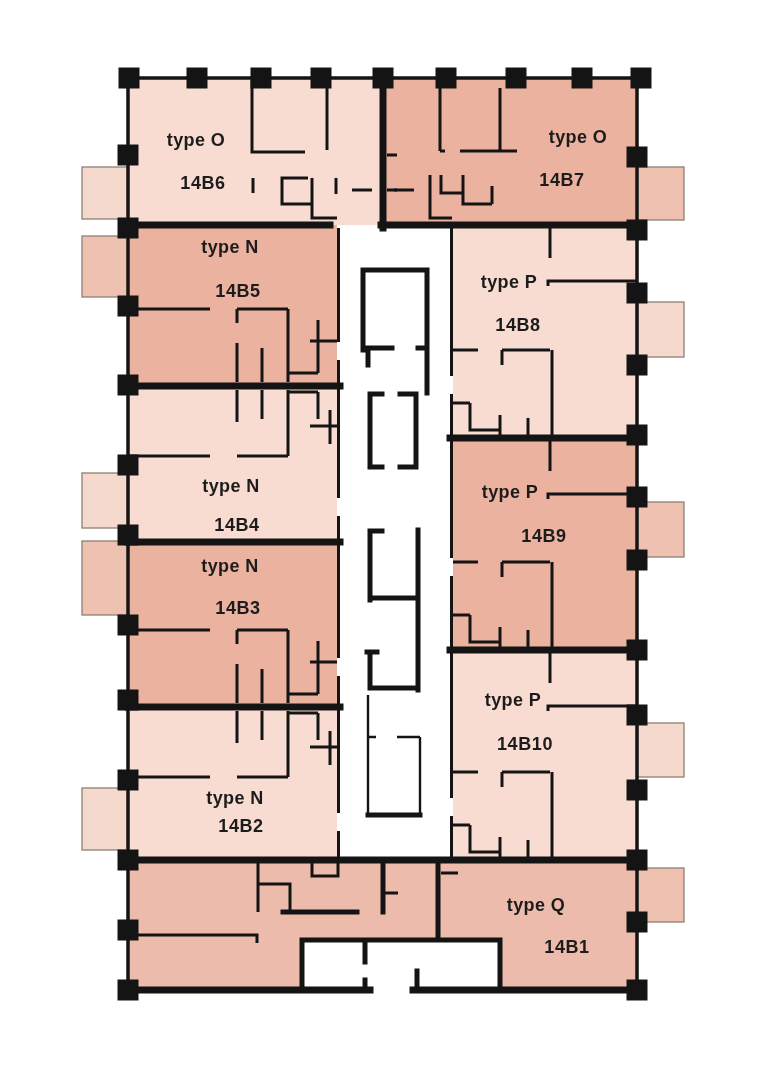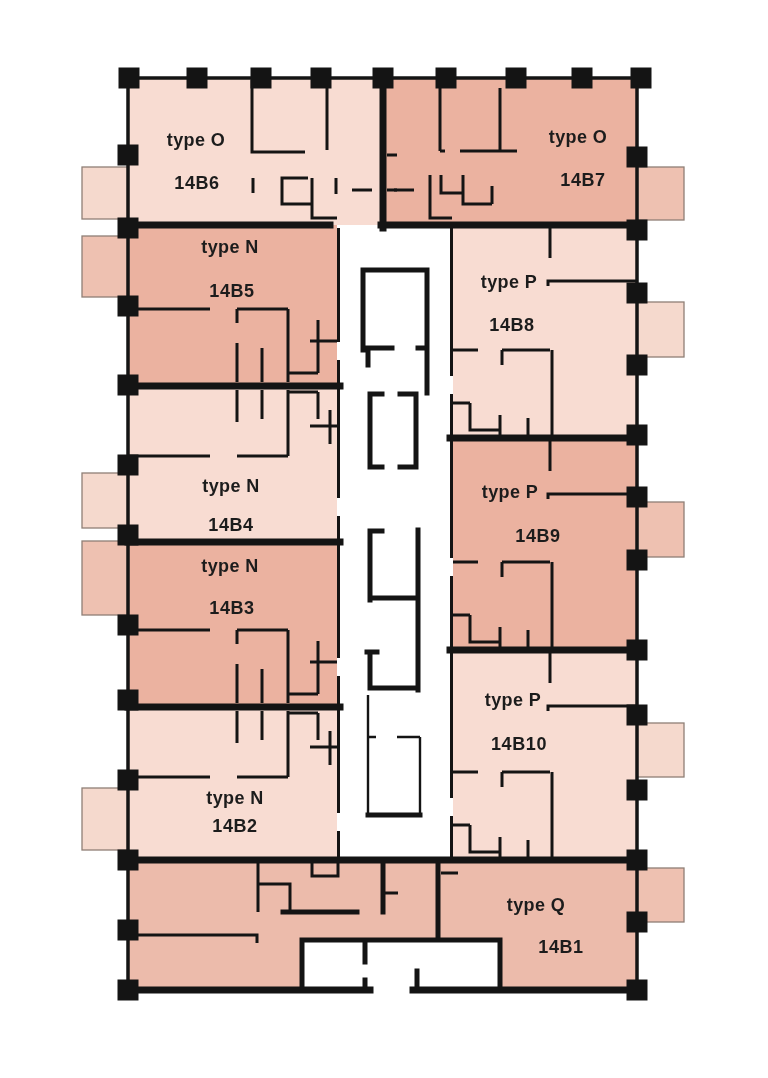--- a/index.html
+++ b/index.html
@@ -15,21 +15,21 @@
     position:absolute;
     transform:translate(-50%,-50%);
     font-weight:700;
     font-size:18px;
     letter-spacing:0.4px;
     color:#1c1c1c;
     white-space:nowrap;
     text-align:center;
     line-height:1;
   }
-  .unit-num{font-size:18px;letter-spacing:0.6px;}
+  .unit-num{font-size:18px;letter-spacing:0.6px;margin-left:6px;}
   .thin  {stroke:#141414;stroke-width:3;fill:none;stroke-linecap:butt;}
   .thin2 {stroke:#141414;stroke-width:2.4;fill:none;}
   .med   {stroke:#141414;stroke-width:5;fill:none;stroke-linecap:square;}
   .thick {stroke:#141414;stroke-width:7;fill:none;stroke-linecap:square;}
   .env   {stroke:#141414;stroke-width:3.5;fill:none;stroke-linecap:square;}
   .balc  {stroke:#8f7f76;stroke-width:1.3;}
   .cols  {fill:#141414;stroke:none;}
 </style>
 </head>
 <body>
@@ -142,21 +142,21 @@
              M626.5 549.5 h21 v21 h-21 z M626.5 639.5 h21 v21 h-21 z M626.5 704.5 h21 v21 h-21 z
              M626.5 779.5 h21 v21 h-21 z M626.5 849.5 h21 v21 h-21 z M626.5 911.5 h21 v21 h-21 z
              M626.5 979.5 h21 v21 h-21 z"></path>
   </g>
 </svg>
 
   <div class="unit-label" style="left:196px;top:140px">type O</div>
   <div class="unit-label unit-num" style="left:197px;top:183px">14B6</div>
 
   <div class="unit-label" style="left:578px;top:137px">type O</div>
-  <div class="unit-label unit-num" style="left:583px;top:180px">14B7</div>
+  <div class="unit-label unit-num" style="left:556px;top:180px">14B7</div>
 
   <div class="unit-label" style="left:230px;top:247px">type N</div>
   <div class="unit-label unit-num" style="left:232px;top:291px">14B5</div>
 
   <div class="unit-label" style="left:509px;top:282px">type P</div>
   <div class="unit-label unit-num" style="left:512px;top:325px">14B8</div>
 
   <div class="unit-label" style="left:231px;top:486px">type N</div>
   <div class="unit-label unit-num" style="left:231px;top:525px">14B4</div>
 

